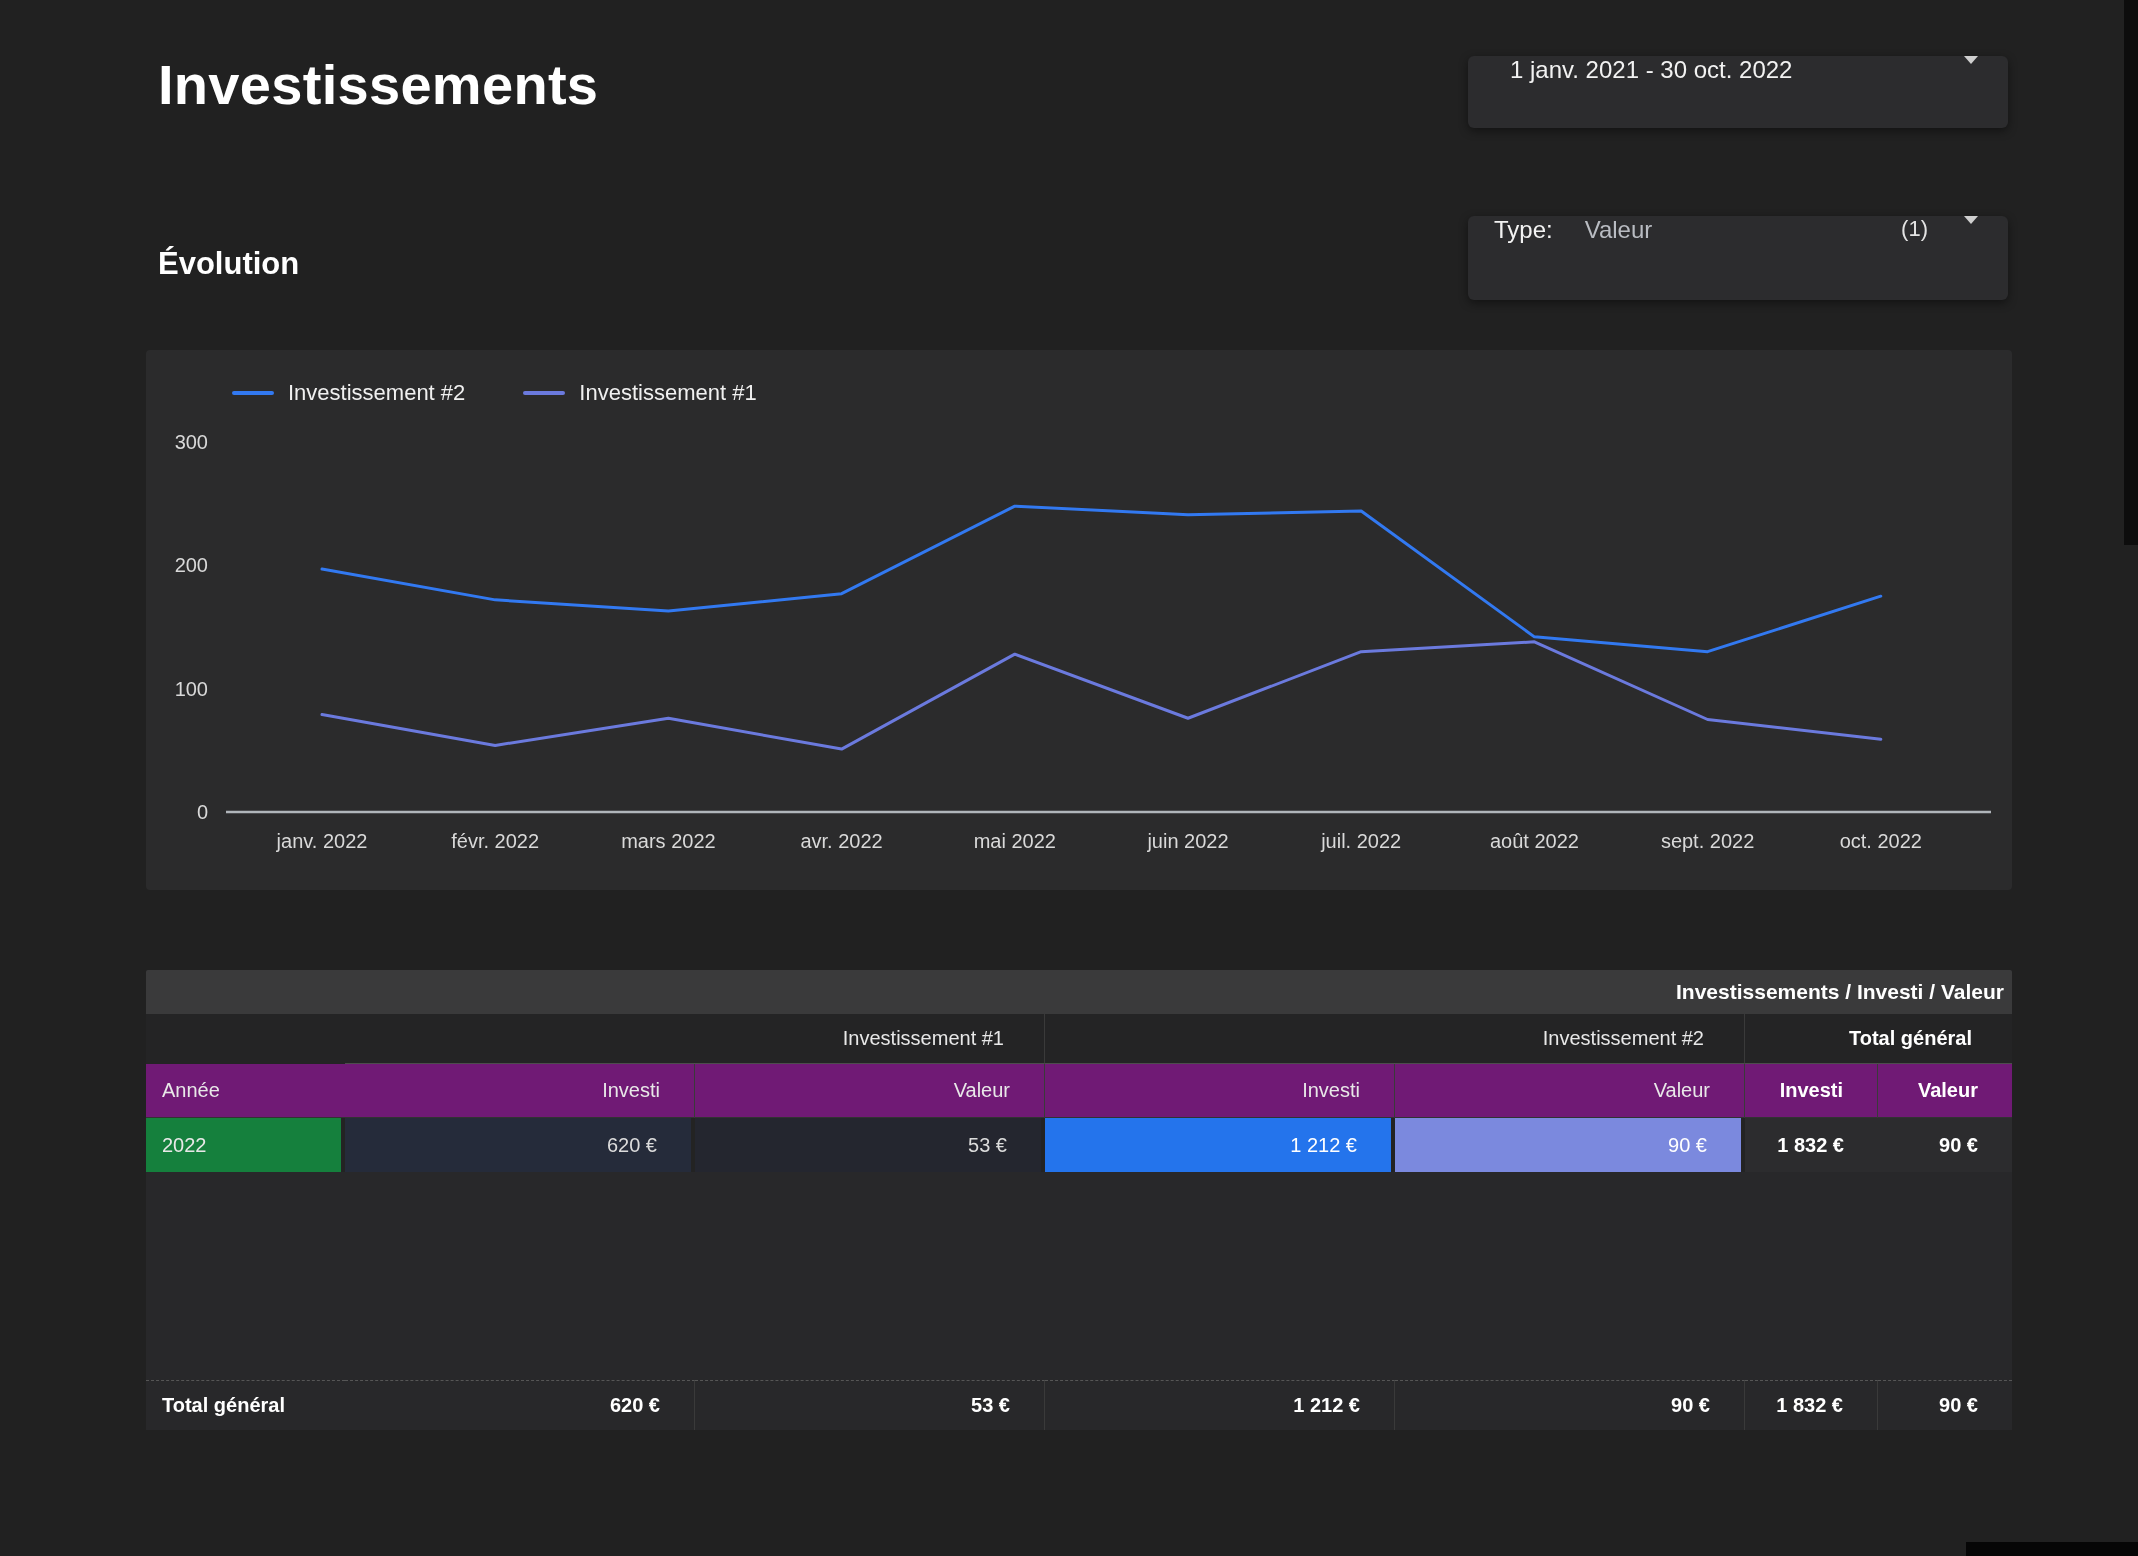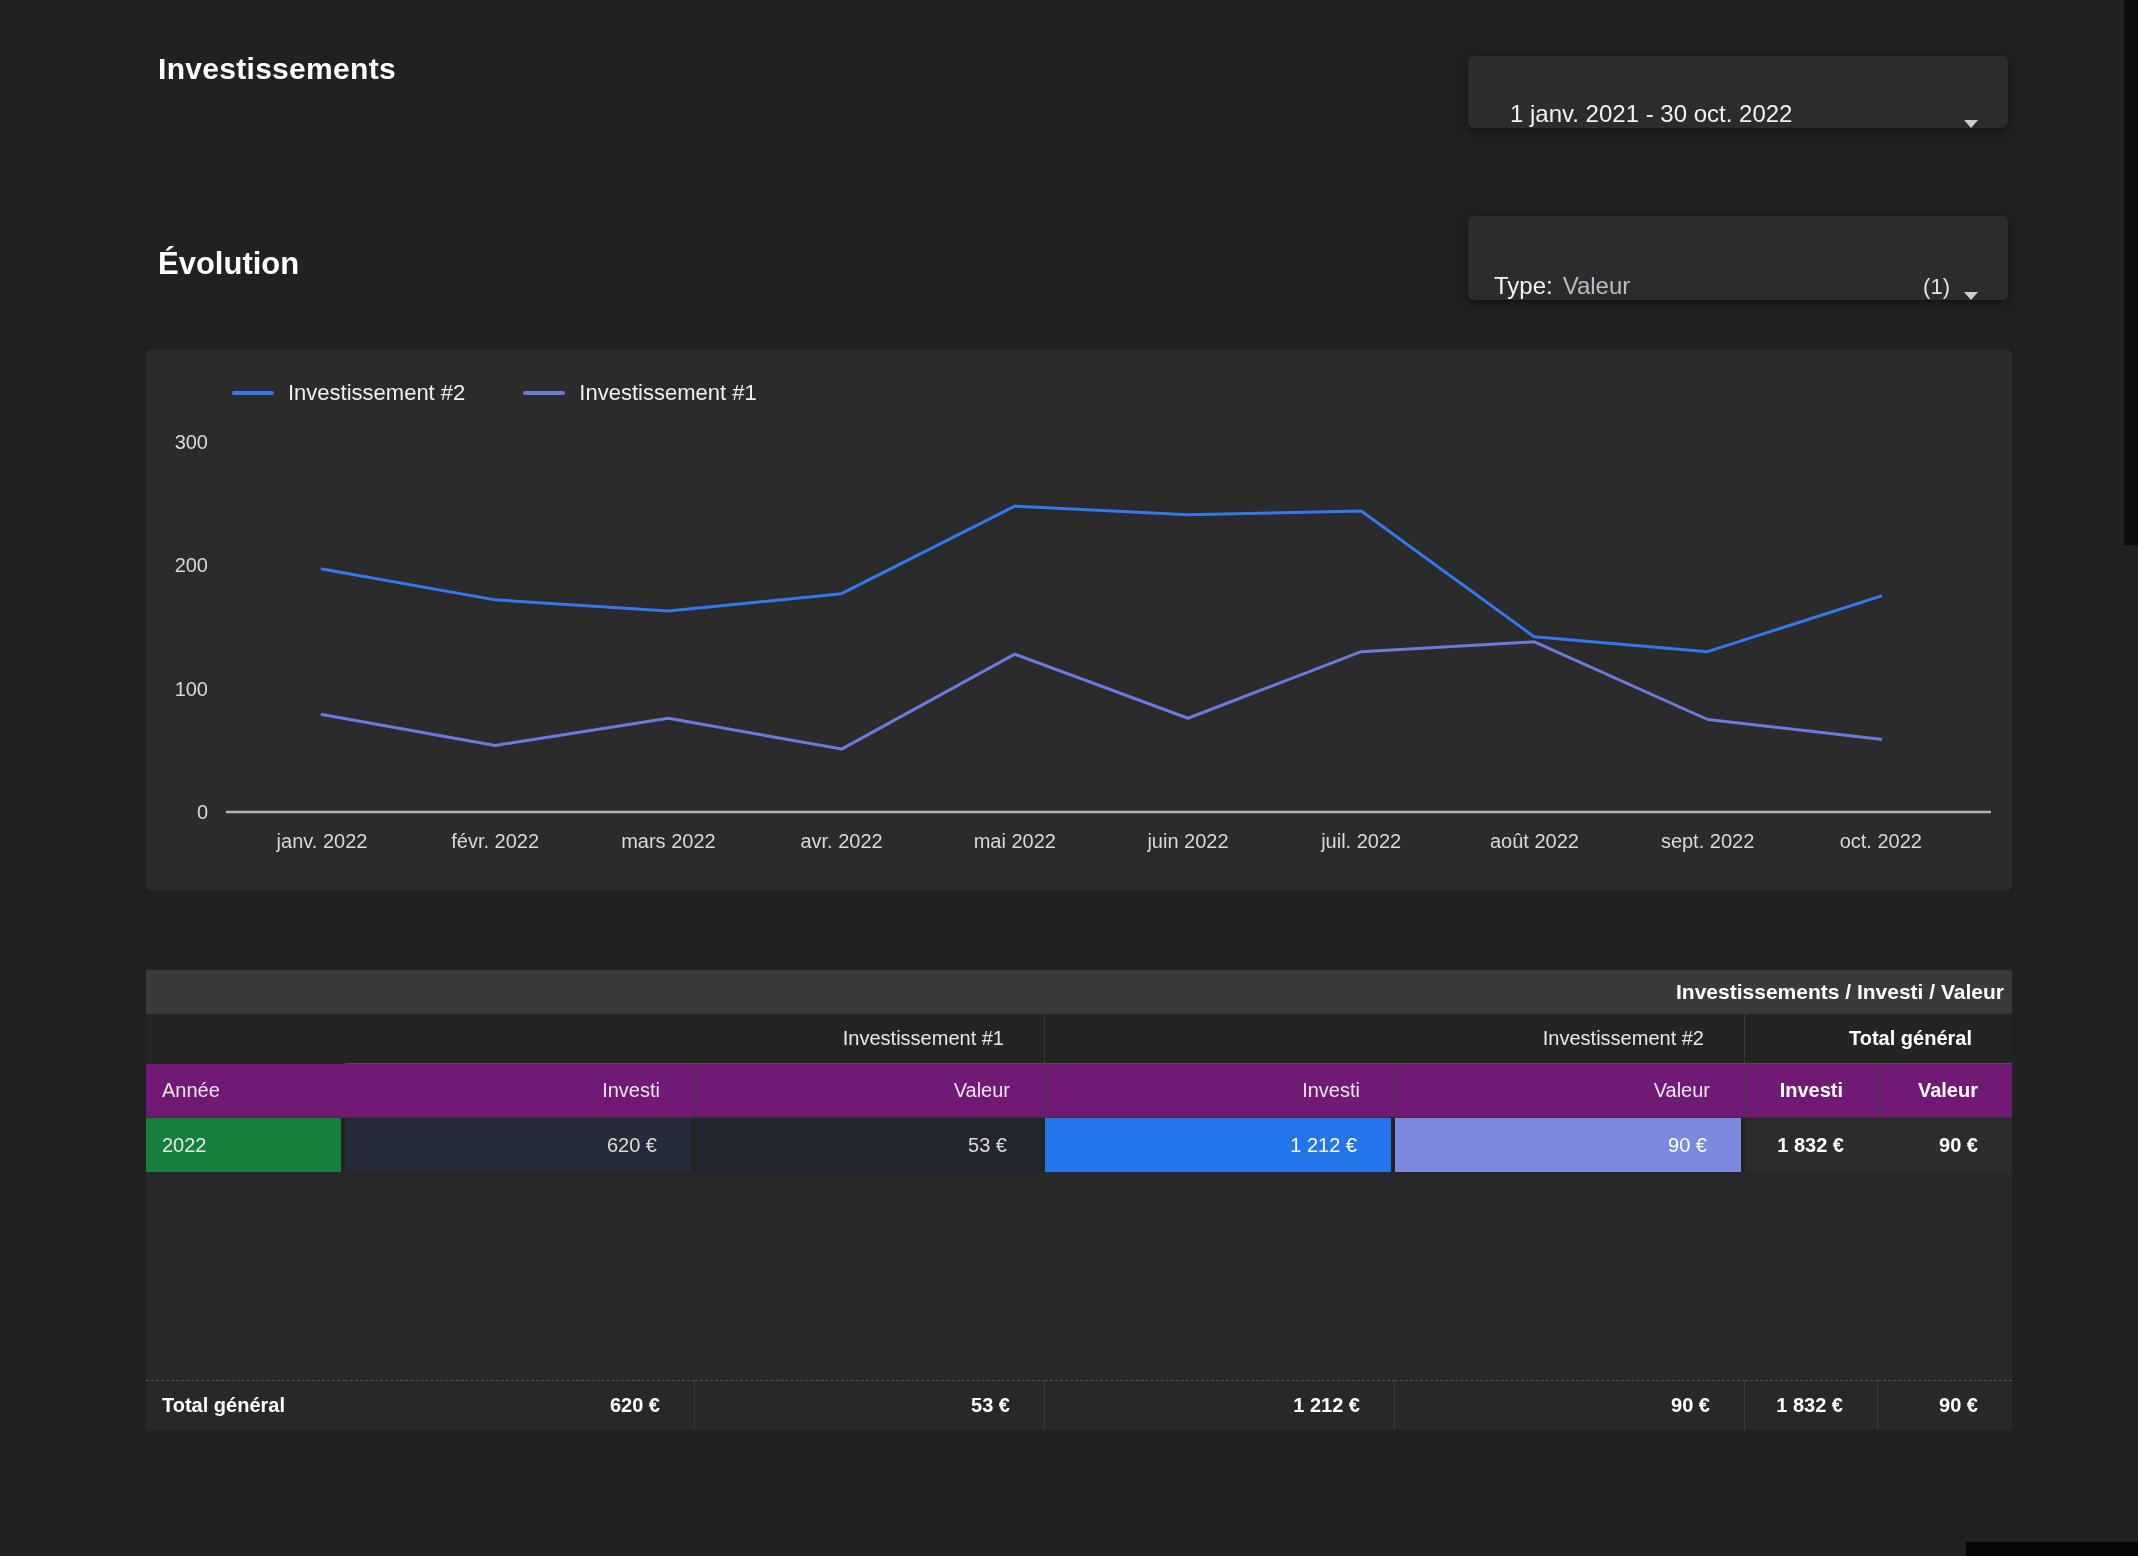--- a/index.html
+++ b/index.html
@@ -5,27 +5,27 @@
 <style>
   * { box-sizing: border-box; margin: 0; padding: 0; }
   html, body { width: 2138px; height: 1556px; }
   body {
     background: #212121;
     font-family: "Liberation Sans", "DejaVu Sans", sans-serif;
     color: #fff;
     position: relative;
     overflow: hidden;
   }
-  .page-title { position: absolute; left: 158px; top: 52px; font-size: 30px; font-weight: 700; letter-spacing: .3px; text-align: center; }
+  .page-title { position: absolute; left: 158px; top: 52px; font-size: 56px; font-weight: 700; letter-spacing: .3px; text-align: center; }
   .section-title { position: absolute; left: 158px; top: 246px; font-size: 31px; font-weight: 700; }
 
   .dropdown {
     position: absolute; background: #2c2c2e; border-radius: 6px;
     box-shadow: 0 3px 10px rgba(0,0,0,.45);
-    display: flex; align-items: flex-end; font-size: 24px; color: #f2f2f2; cursor: pointer;
+    display: flex; align-items: flex-start; font-size: 24px; color: #f2f2f2; cursor: pointer; gap: 22px;
   }
   .date-dd { left: 1468px; top: 56px; width: 540px; height: 72px; padding: 0 30px 0 42px; }
   .type-dd { left: 1468px; top: 216px; width: 540px; height: 84px; padding: 0 30px 0 26px; }
   .caret { width: 0; height: 0; border-left: 7px solid transparent; border-right: 7px solid transparent; border-top: 8px solid #cfcfcf; }
   .date-dd .caret { margin-left: auto; }
   .type-dd .caret { margin-left: 14px; }
   .t-label { font-weight: 500; margin-right: 10px; }
   .t-value { color: #b9bcc2; }
   .t-count { margin-left: auto; color: #e3e3e3; font-size: 22px; }
 

